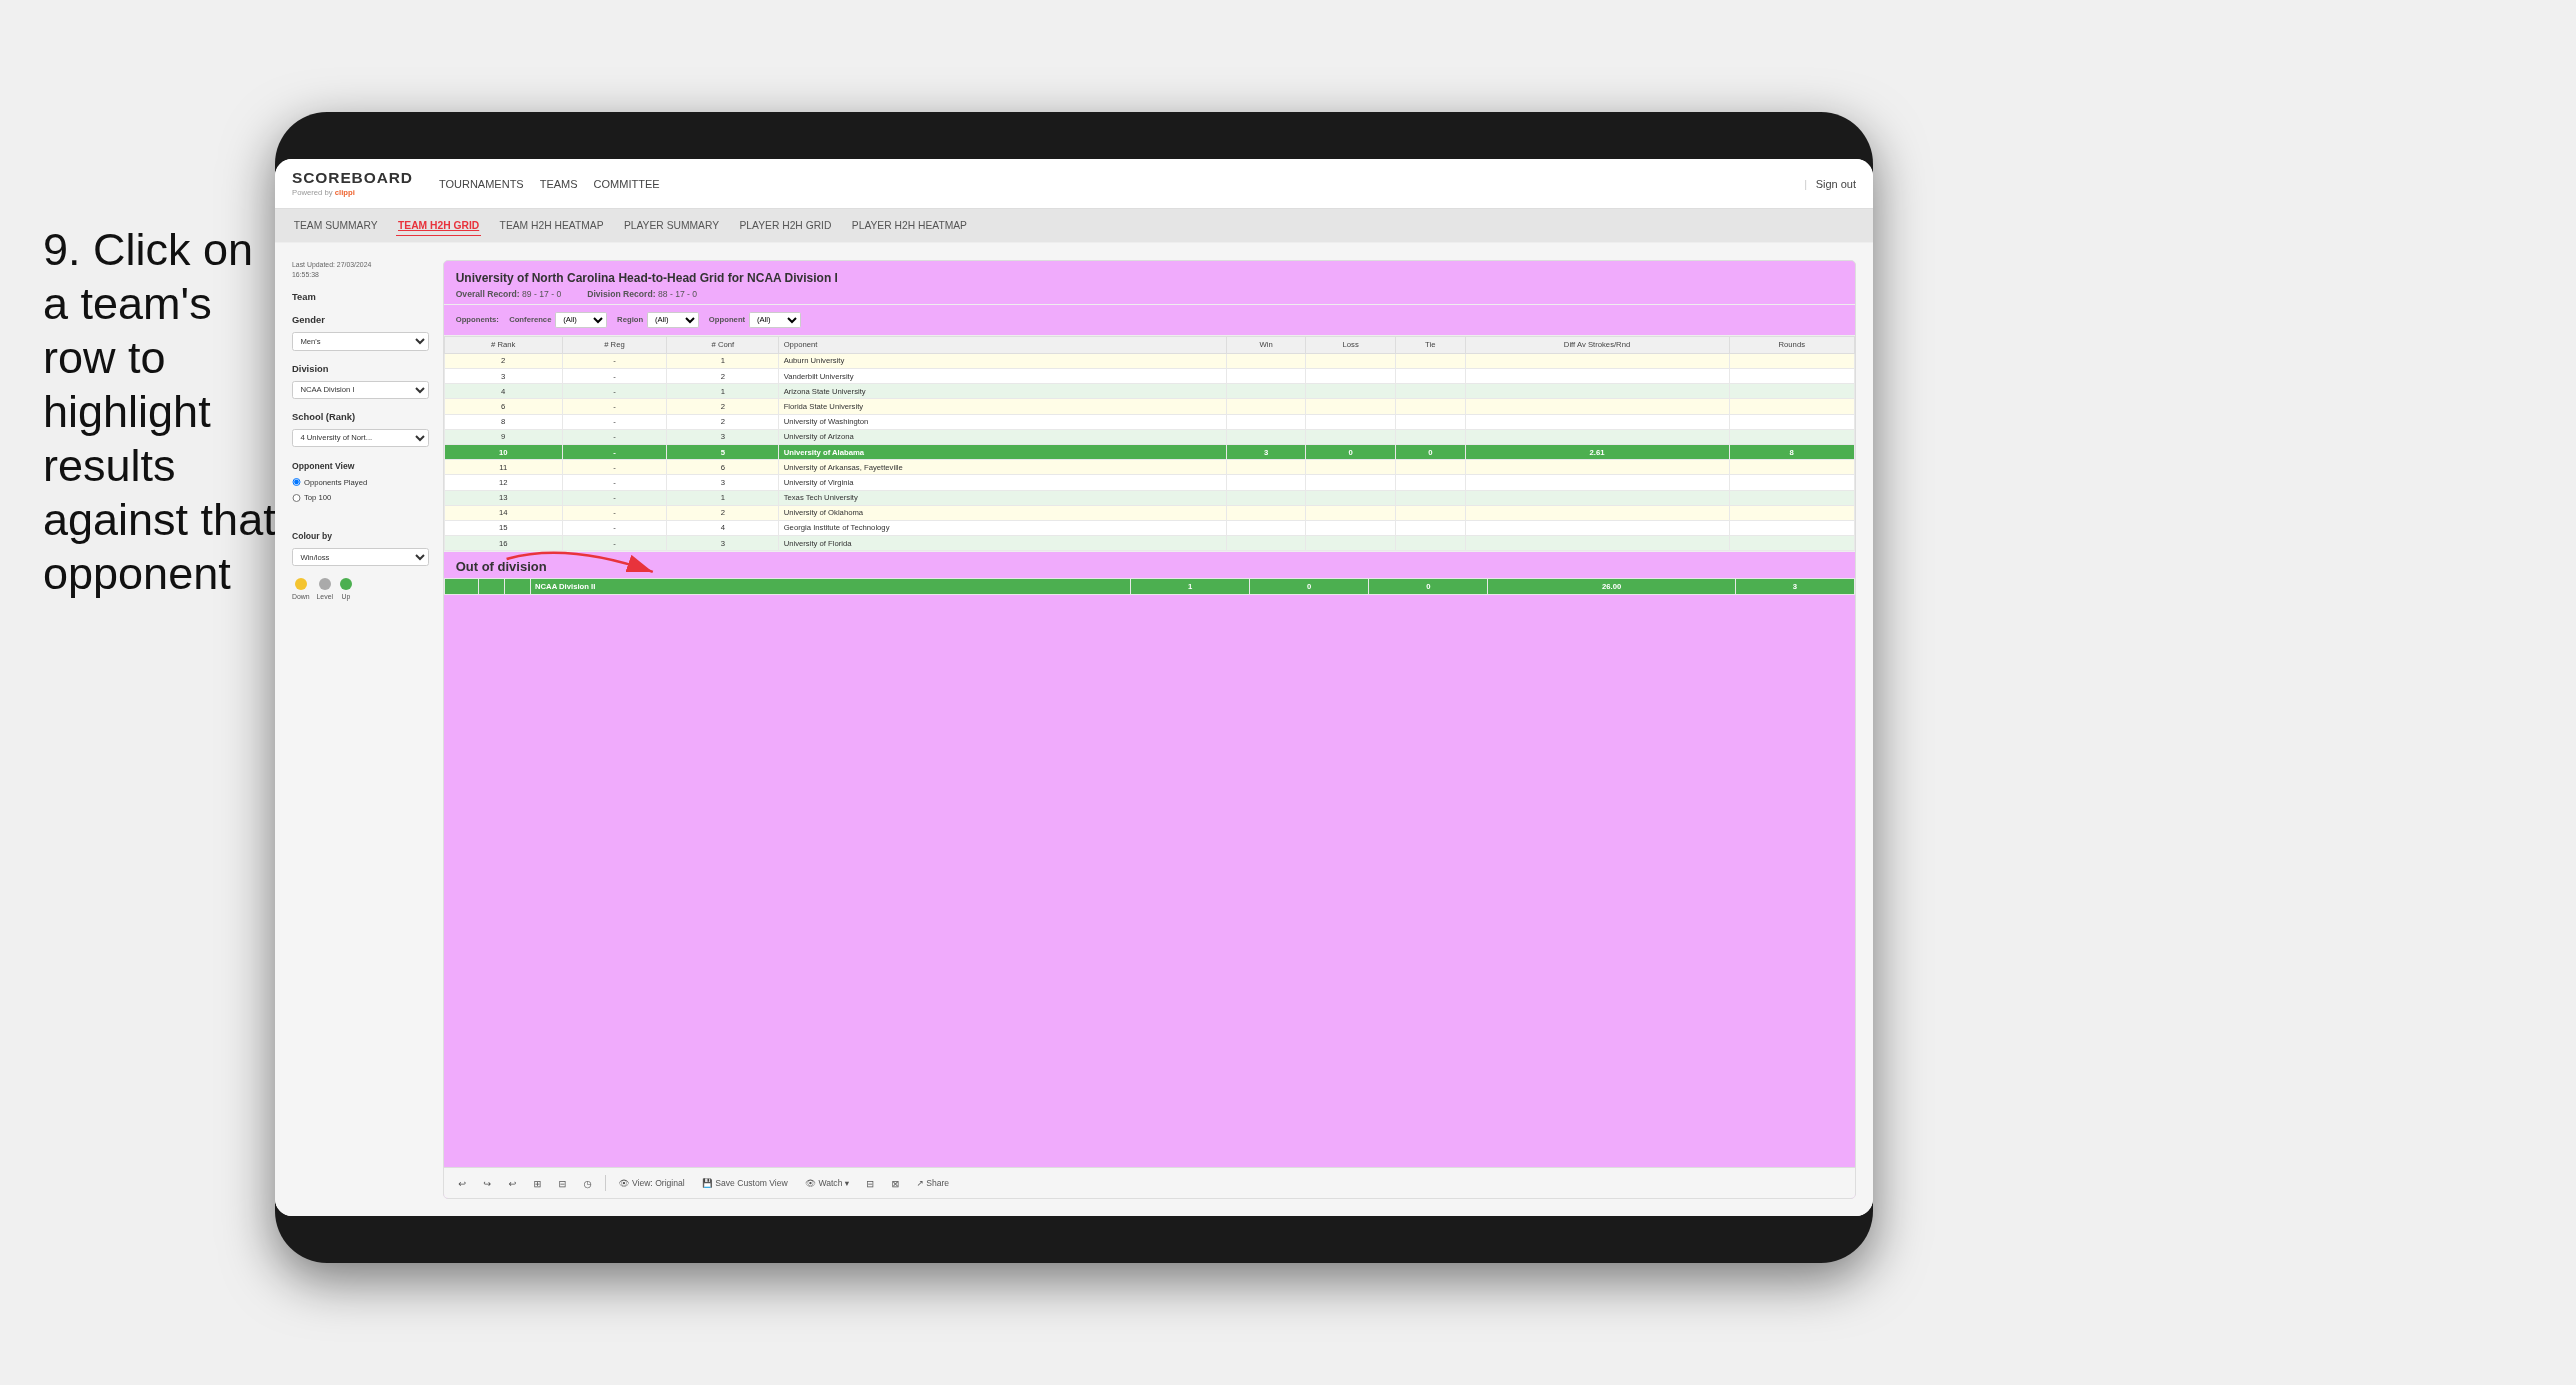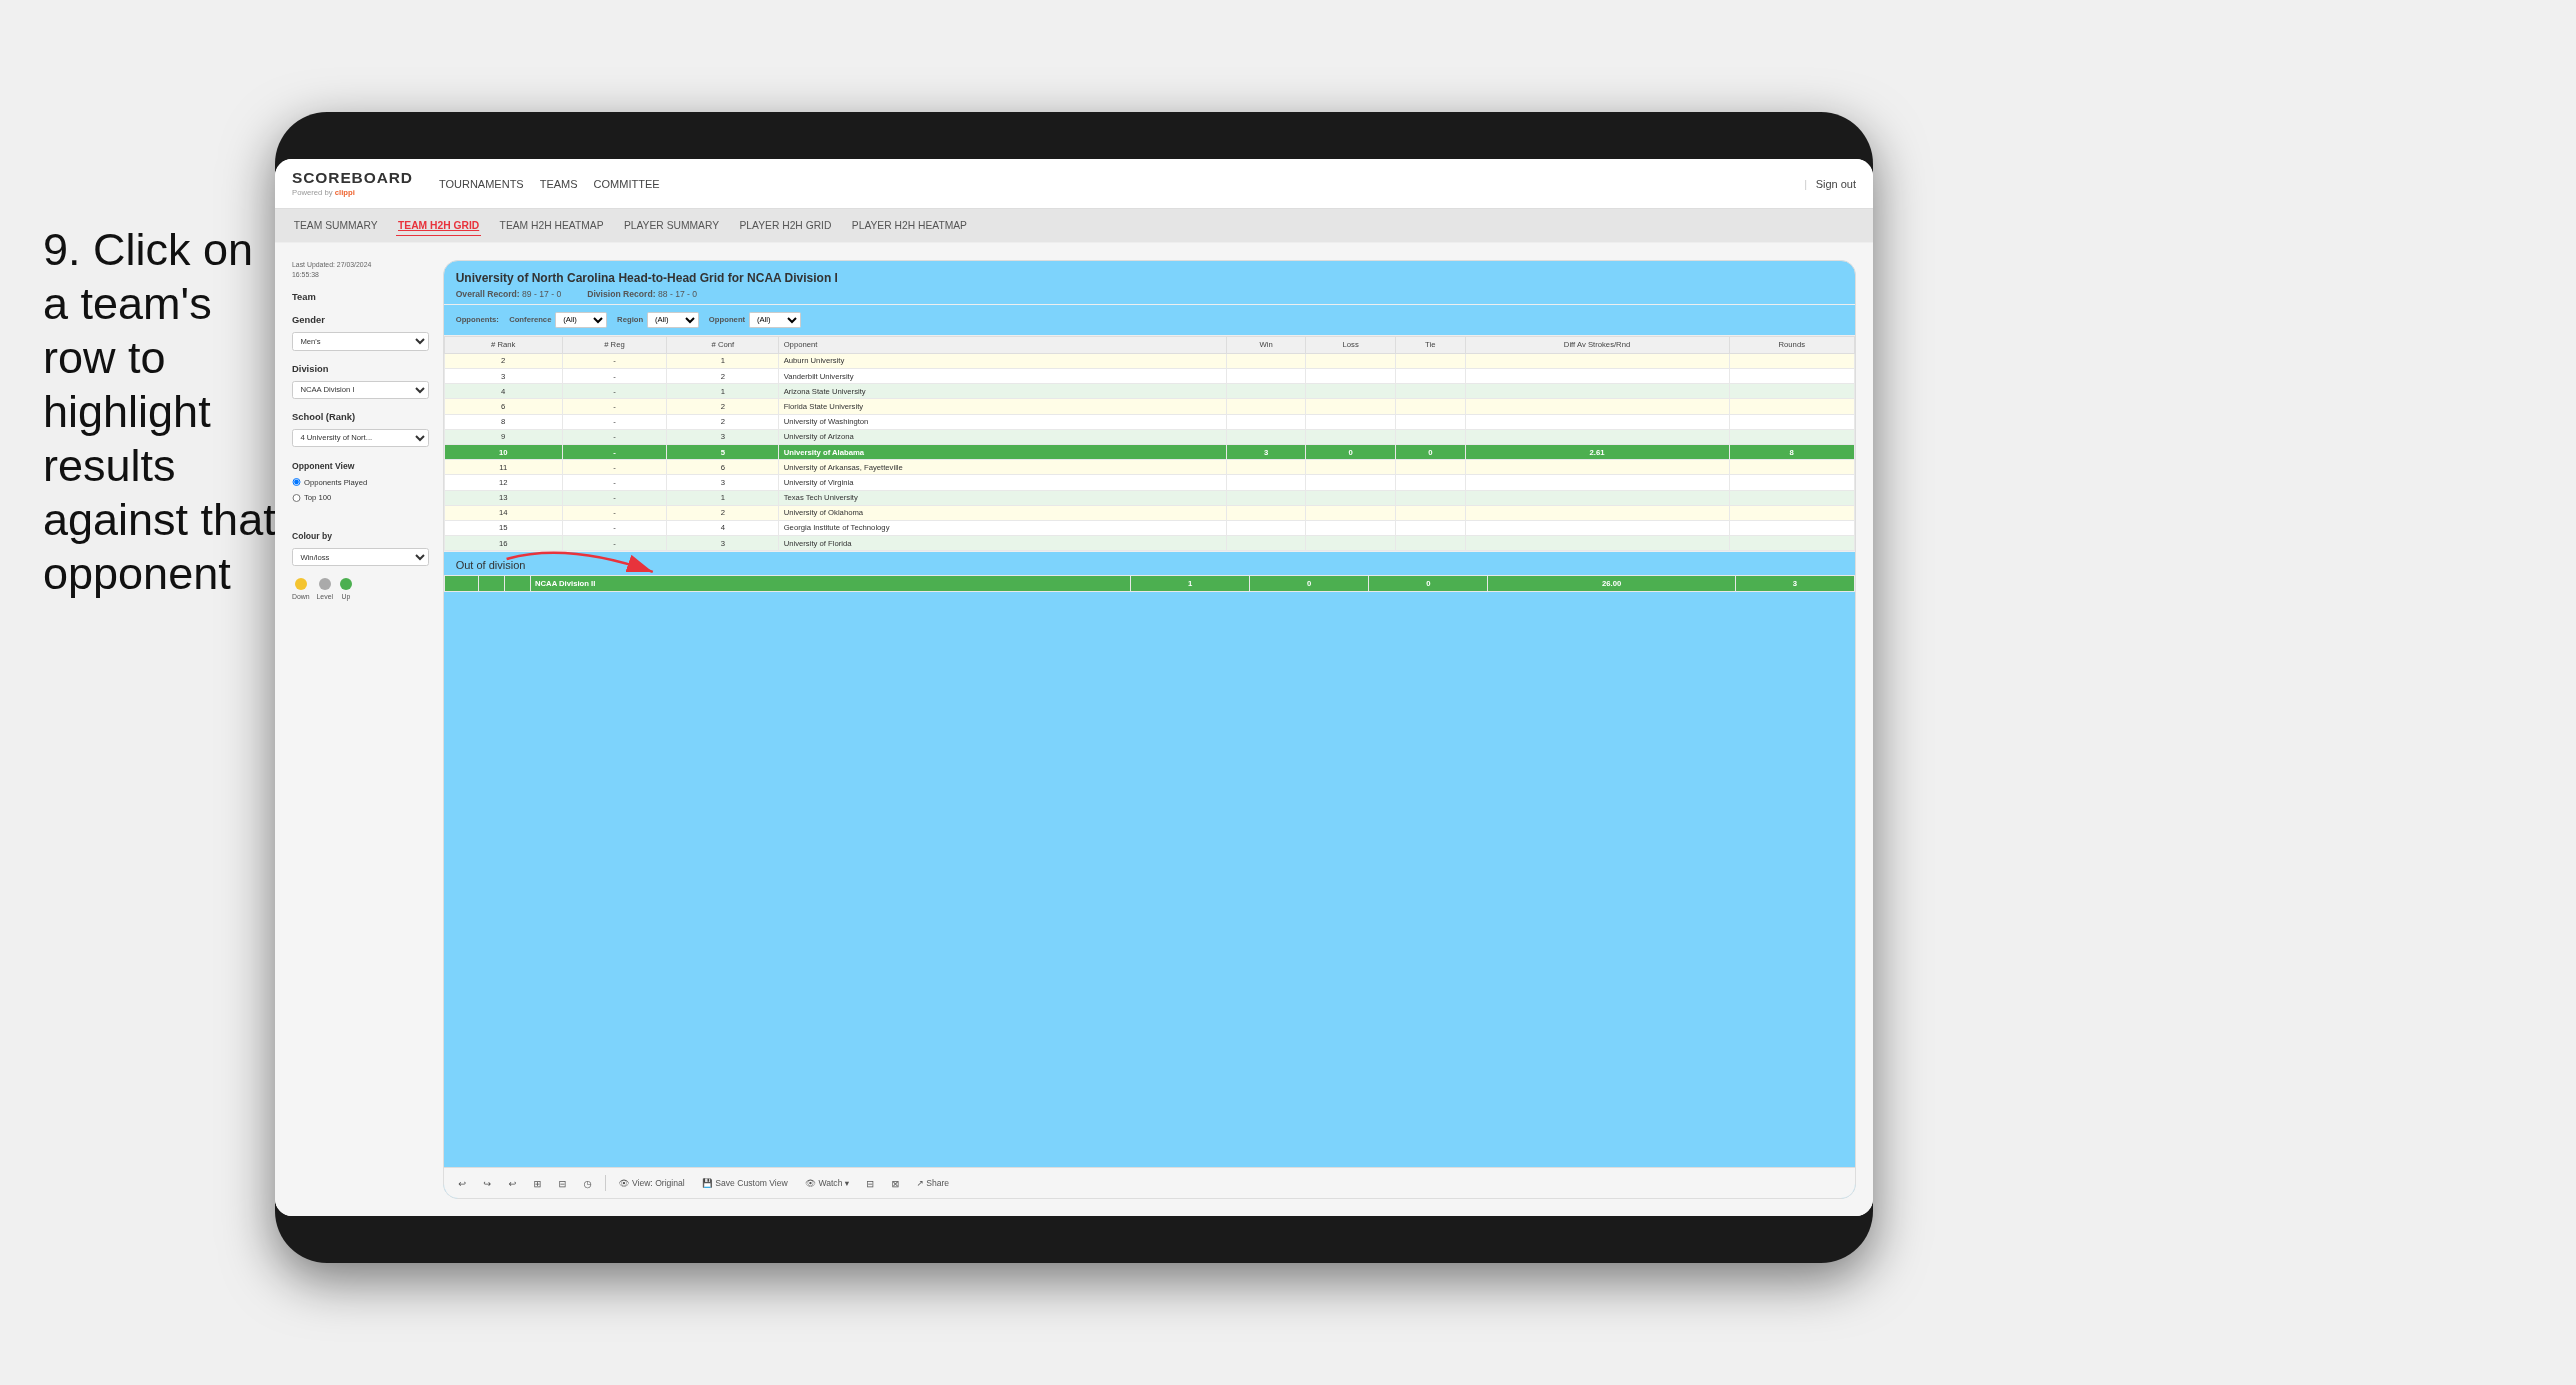--- a/index.html
+++ b/index.html
@@ -231,23 +231,23 @@
     }
 
     .legend-text {
       font-size: 6.9px;
       color: #555;
     }
 
     
     .grid-panel {
       flex: 1;
-      background: #7dd3fc;
+      background: #f0abfc;
       border: 0.9px solid #ddd;
-      border-radius: 15px;
+      border-radius: 5px;
       display: flex;
       flex-direction: column;
       overflow: hidden;
     }
 
     .grid-title-area {
       padding: 10.3px 12px 5.2px;
       border-bottom: 0.9px solid #eee;
     }
 
@@ -338,22 +338,22 @@
 
     .row-normal { background: #fff; }
     .row-highlighted { background: #4caf50 !important; }
     .row-highlighted td { color: #fff !important; font-weight: 700; }
     .row-light-green { background: #e8f5e9; }
     .row-light-yellow { background: #fffde7; }
 
     
     .out-of-division {
       padding: 6.9px 12px 3.4px;
-      font-size: 11px;
-      font-weight: 400;
+      font-size: 13px;
+      font-weight: 700;
       color: #333;
       border-top: 0.9px solid #eee;
     }
 
     .out-of-division-row {
       background: #4caf50;
     }
 
     .out-of-division-row td {
       color: #fff;

